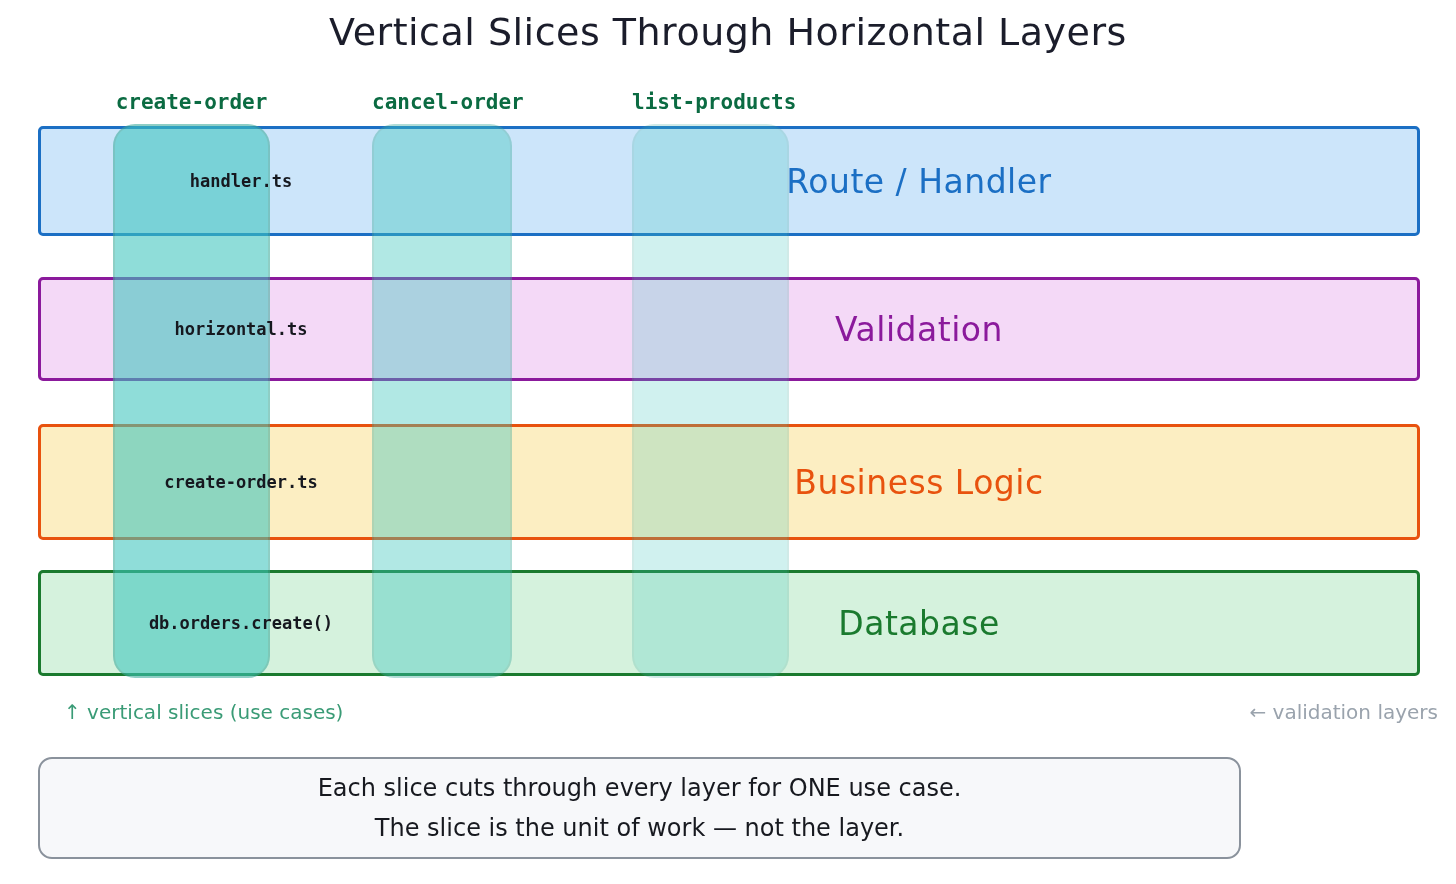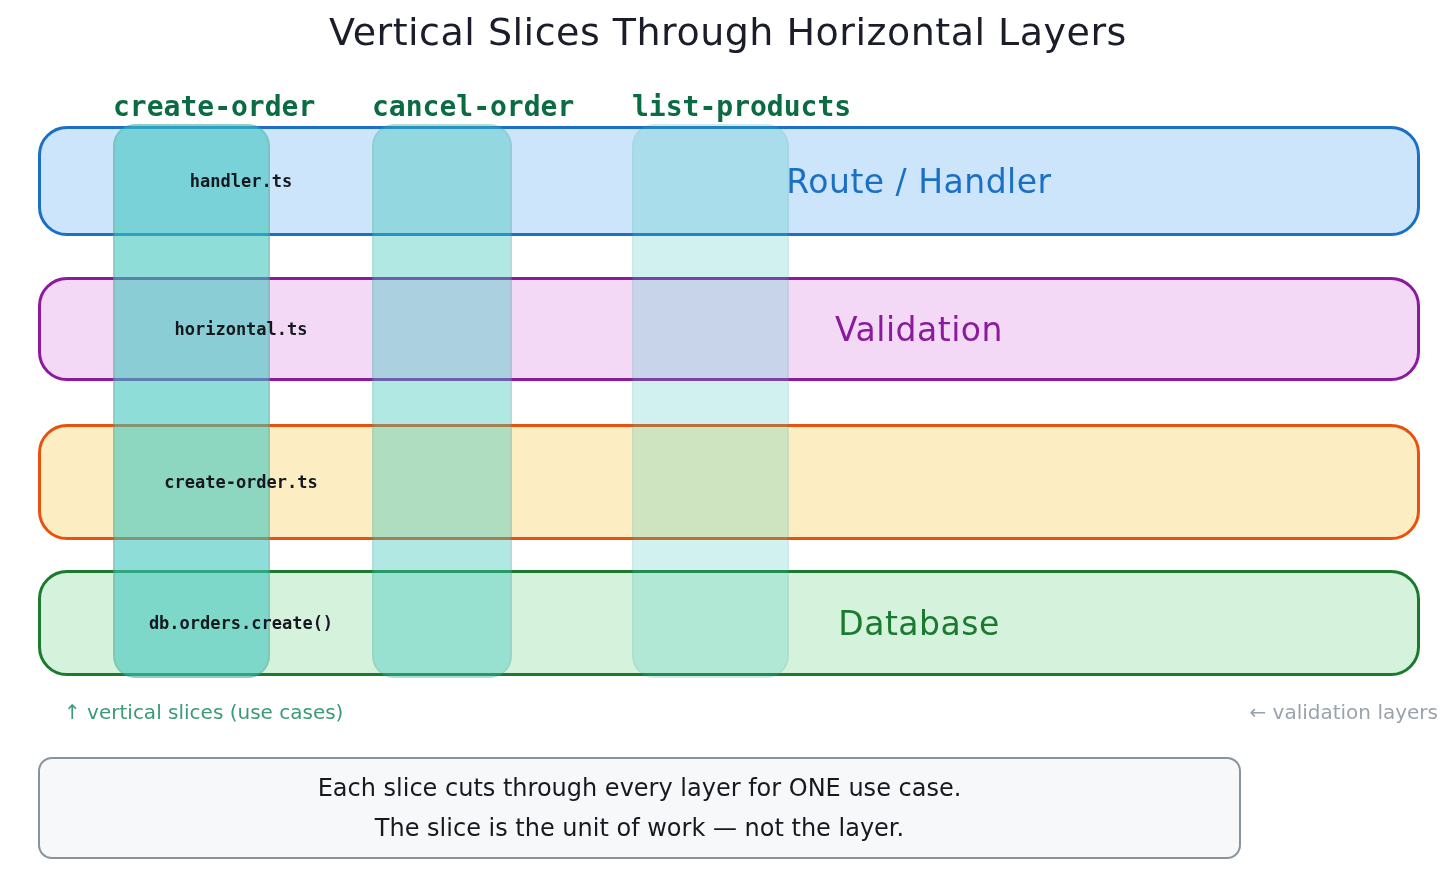--- a/index.html
+++ b/index.html
@@ -29,36 +29,36 @@
     font-weight: 400;
     letter-spacing: 0.5px;
     color: #1b1d2b;
   }
 
   
   .slice-label {
     position: absolute;
     top: 90px;
     font-family: "DejaVu Sans Mono", monospace;
-    font-size: 28px;
+    font-size: 21px;
     font-weight: 700;
     color: #0b6b42;
     text-align: center;
     white-space: nowrap;
   }
 
   
   .layer-row {
     position: absolute;
     left: 38px;
     width: 1382px;
     box-sizing: border-box;
     border-style: solid;
     border-width: 3px;
-    border-radius: 29px;
+    border-radius: 5px;
     display: flex;
     align-items: center;
   }
   .layer-title {
     position: absolute;
     left: 0;
     width: 100%;
     text-align: center;
     padding-left: 380px;
     box-sizing: border-box;
@@ -139,20 +139,21 @@
   <span class="layer-title" style="color: rgb(27, 111, 196);">Route / Handler</span>
 </div>
 
 <div class="layer-row" id="layer-row-1" style="top: 277px; height: 104px; background: rgb(244, 217, 247); border-color: rgb(139, 26, 156);">
   <span class="layer-file">horizontal.ts</span>
   <span class="layer-title" style="color: rgb(139, 26, 156);">Validation</span>
 </div>
 
 <div class="layer-row" id="layer-row-2" style="top: 424px; height: 116px; background: rgb(252, 238, 194); border-color: rgb(232, 82, 14);">
   <span class="layer-file">create-order.ts</span>
+  <span class="layer-title" style="color: rgb(232, 82, 14);">Business Logic</span>
 </div>
 
 <div class="layer-row" id="layer-row-3" style="top: 570px; height: 106px; background: rgb(213, 242, 221); border-color: rgb(26, 122, 46); padding-left: 24px;">
   <span class="layer-file">db.orders.create()</span>
   <span class="layer-title" style="color: rgb(26, 122, 46);">Database</span>
 </div>
 
 <div class="slice" id="slice-0" style="left: 113px; width: 157px; top: 124px; height: 554px; background: rgb(63, 198, 190); opacity: 0.58;"></div>
 <div class="slice" id="slice-1" style="left: 372px; width: 140px; top: 124px; height: 554px; background: rgb(63, 198, 190); opacity: 0.4;"></div>
 <div class="slice" id="slice-2" style="left: 632px; width: 157px; top: 124px; height: 554px; background: rgb(63, 198, 190); opacity: 0.24;"></div>

